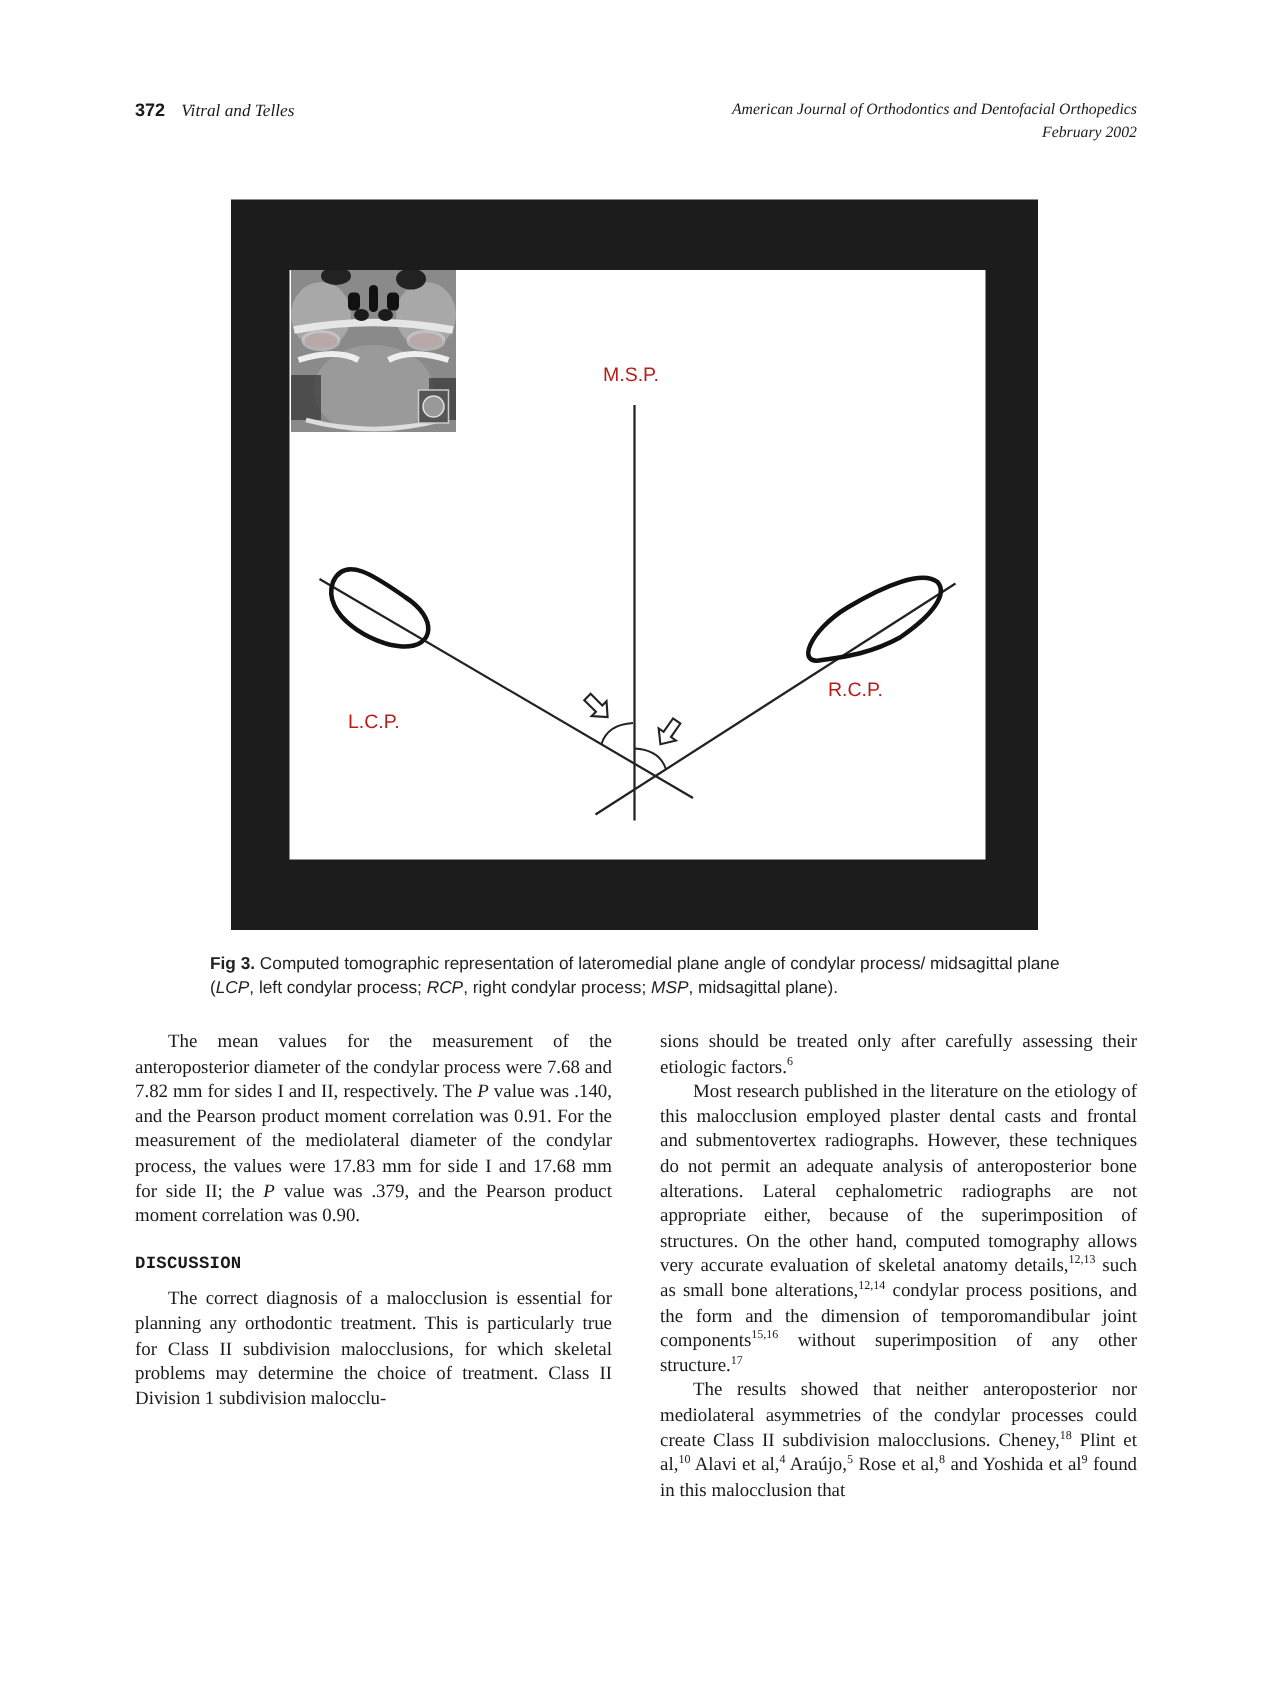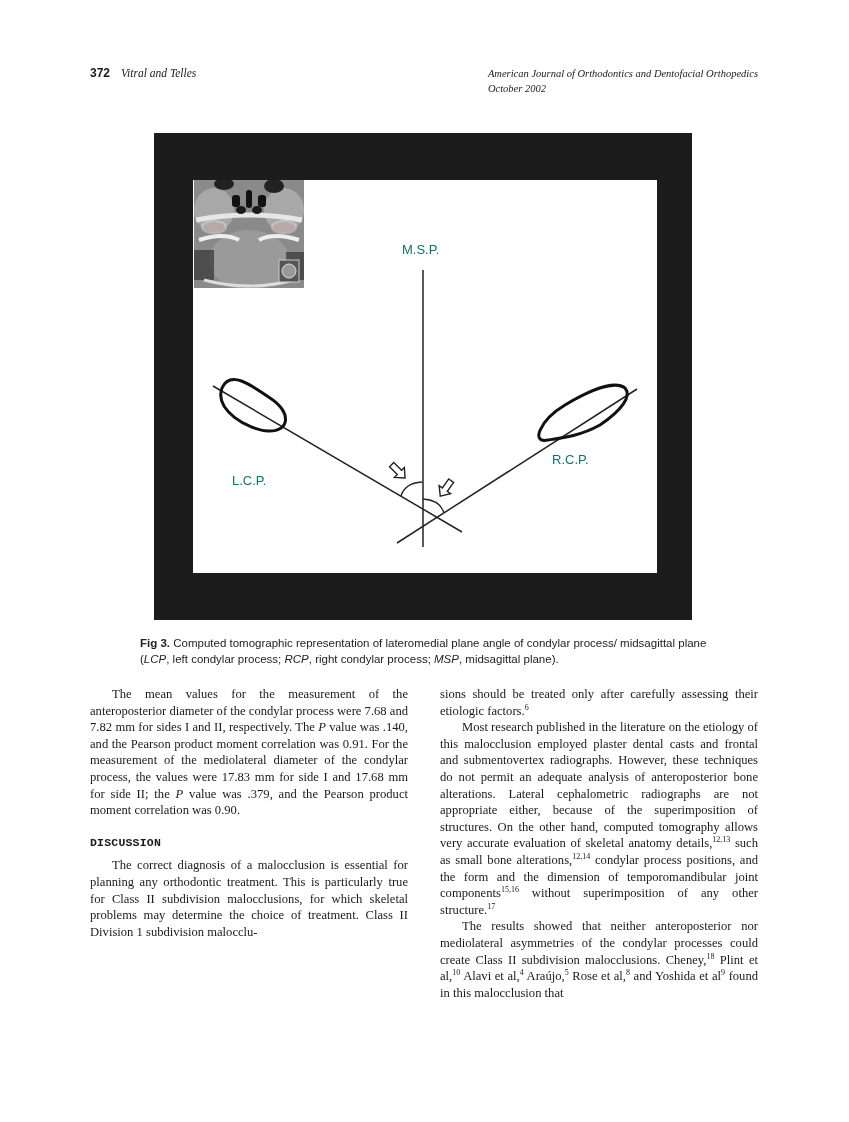--- a/index.html
+++ b/index.html
@@ -1,47 +1,47 @@
 <!DOCTYPE html>
 <html><head>
 <meta charset="utf-8">
 <style>
   html, body { margin: 0; padding: 0; background: #ffffff; }
   body { width: 849px; height: 1122px; position: relative; overflow: hidden; font-family: "Liberation Serif", serif; color: #1a1a1a; }
   .abs { position: absolute; }
   .hdr-left { left: 90px; top: 66px; font-size: 11.5px; white-space: nowrap; }
   .hdr-left .pg { font-family: "Liberation Sans", sans-serif; font-weight: bold; font-size: 12px; margin-right: 8px; }
   .hdr-left .auth { font-style: italic; }
-  .hdr-right { right: 91px; top: 66px; font-size: 10.5px; font-style: italic; line-height: 15px; white-space: nowrap; }
+  .hdr-right { right: 91px; top: 66px; font-size: 10.5px; font-style: italic; text-align: right; line-height: 15px; white-space: nowrap; }
   .figure { left: 154px; top: 133px; width: 538px; height: 487px; background: #1c1c1c; }
   .fig-white { left: 193px; top: 180px; width: 464px; height: 393px; background: #ffffff; }
   .ct-inset { left: 194px; top: 180px; width: 110px; height: 108px; background: #7d7d7d; overflow: hidden; }
   svg.diagram { position: absolute; left: 0; top: 0; }
-  .lbl { font-family: "Liberation Sans", sans-serif; font-size: 13px; color: #0f766e; white-space: nowrap; }
+  .lbl { font-family: "Liberation Sans", sans-serif; font-size: 13px; color: #b91c1c; white-space: nowrap; }
   .caption { left: 140px; top: 635px; width: 580px; font-family: "Liberation Sans", sans-serif; font-size: 11.5px; line-height: 16px; color: #222; }
   .caption b { font-weight: bold; }
   .caption i { font-style: italic; }
   .col { top: 686px; width: 318px; font-size: 12.6px; line-height: 16.6px; text-align: justify; }
   .col p { margin: 0; }
   .col p.ind { text-indent: 22px; }
   .col-left { left: 90px; }
   .col-right { left: 440px; }
   .heading { font-family: Liberation Mono, monospace; font-weight: bold; font-size: 11.5px; letter-spacing: 0.2px; margin: 16px 0 6px 0 !important; }
   sup { font-size: 8px; line-height: 0; vertical-align: 5px; }
 </style>
 </head>
 <body>
 
 <div class="abs hdr-left">
   <span class="pg">372</span>
   <span class="auth">Vitral and Telles</span>
 </div>
 <div class="abs hdr-right">
   <div>American Journal of Orthodontics and Dentofacial Orthopedics</div>
-  <div>October 2002</div>
+  <div>February 2002</div>
 </div>
 
 <div class="abs figure"></div>
 <div class="abs fig-white"></div>
 <div class="abs ct-inset">
   <svg width="110" height="108" viewBox="0 0 110 108">
     <rect x="0" y="0" width="110" height="108" fill="#8a8a8a"></rect>
     <ellipse cx="55" cy="80" rx="40" ry="30" fill="#9a9a9a"></ellipse>
     <ellipse cx="20" cy="30" rx="20" ry="22" fill="#a8a8a8"></ellipse>
     <ellipse cx="90" cy="30" rx="20" ry="22" fill="#a8a8a8"></ellipse>

